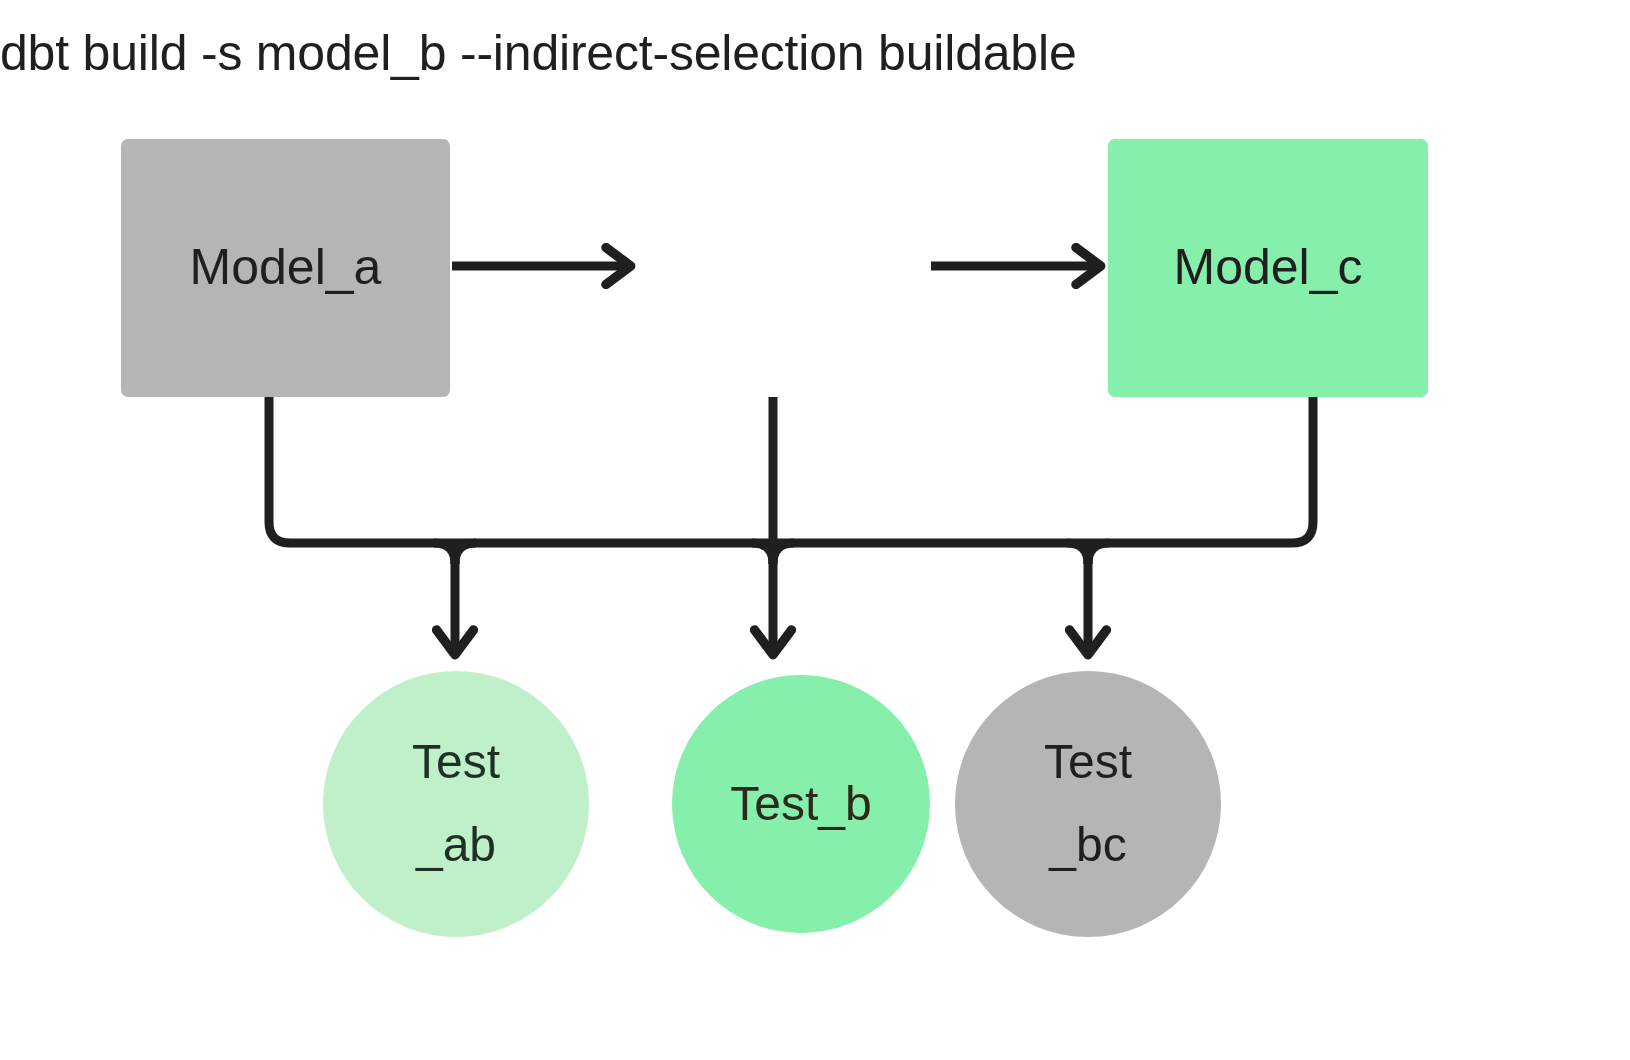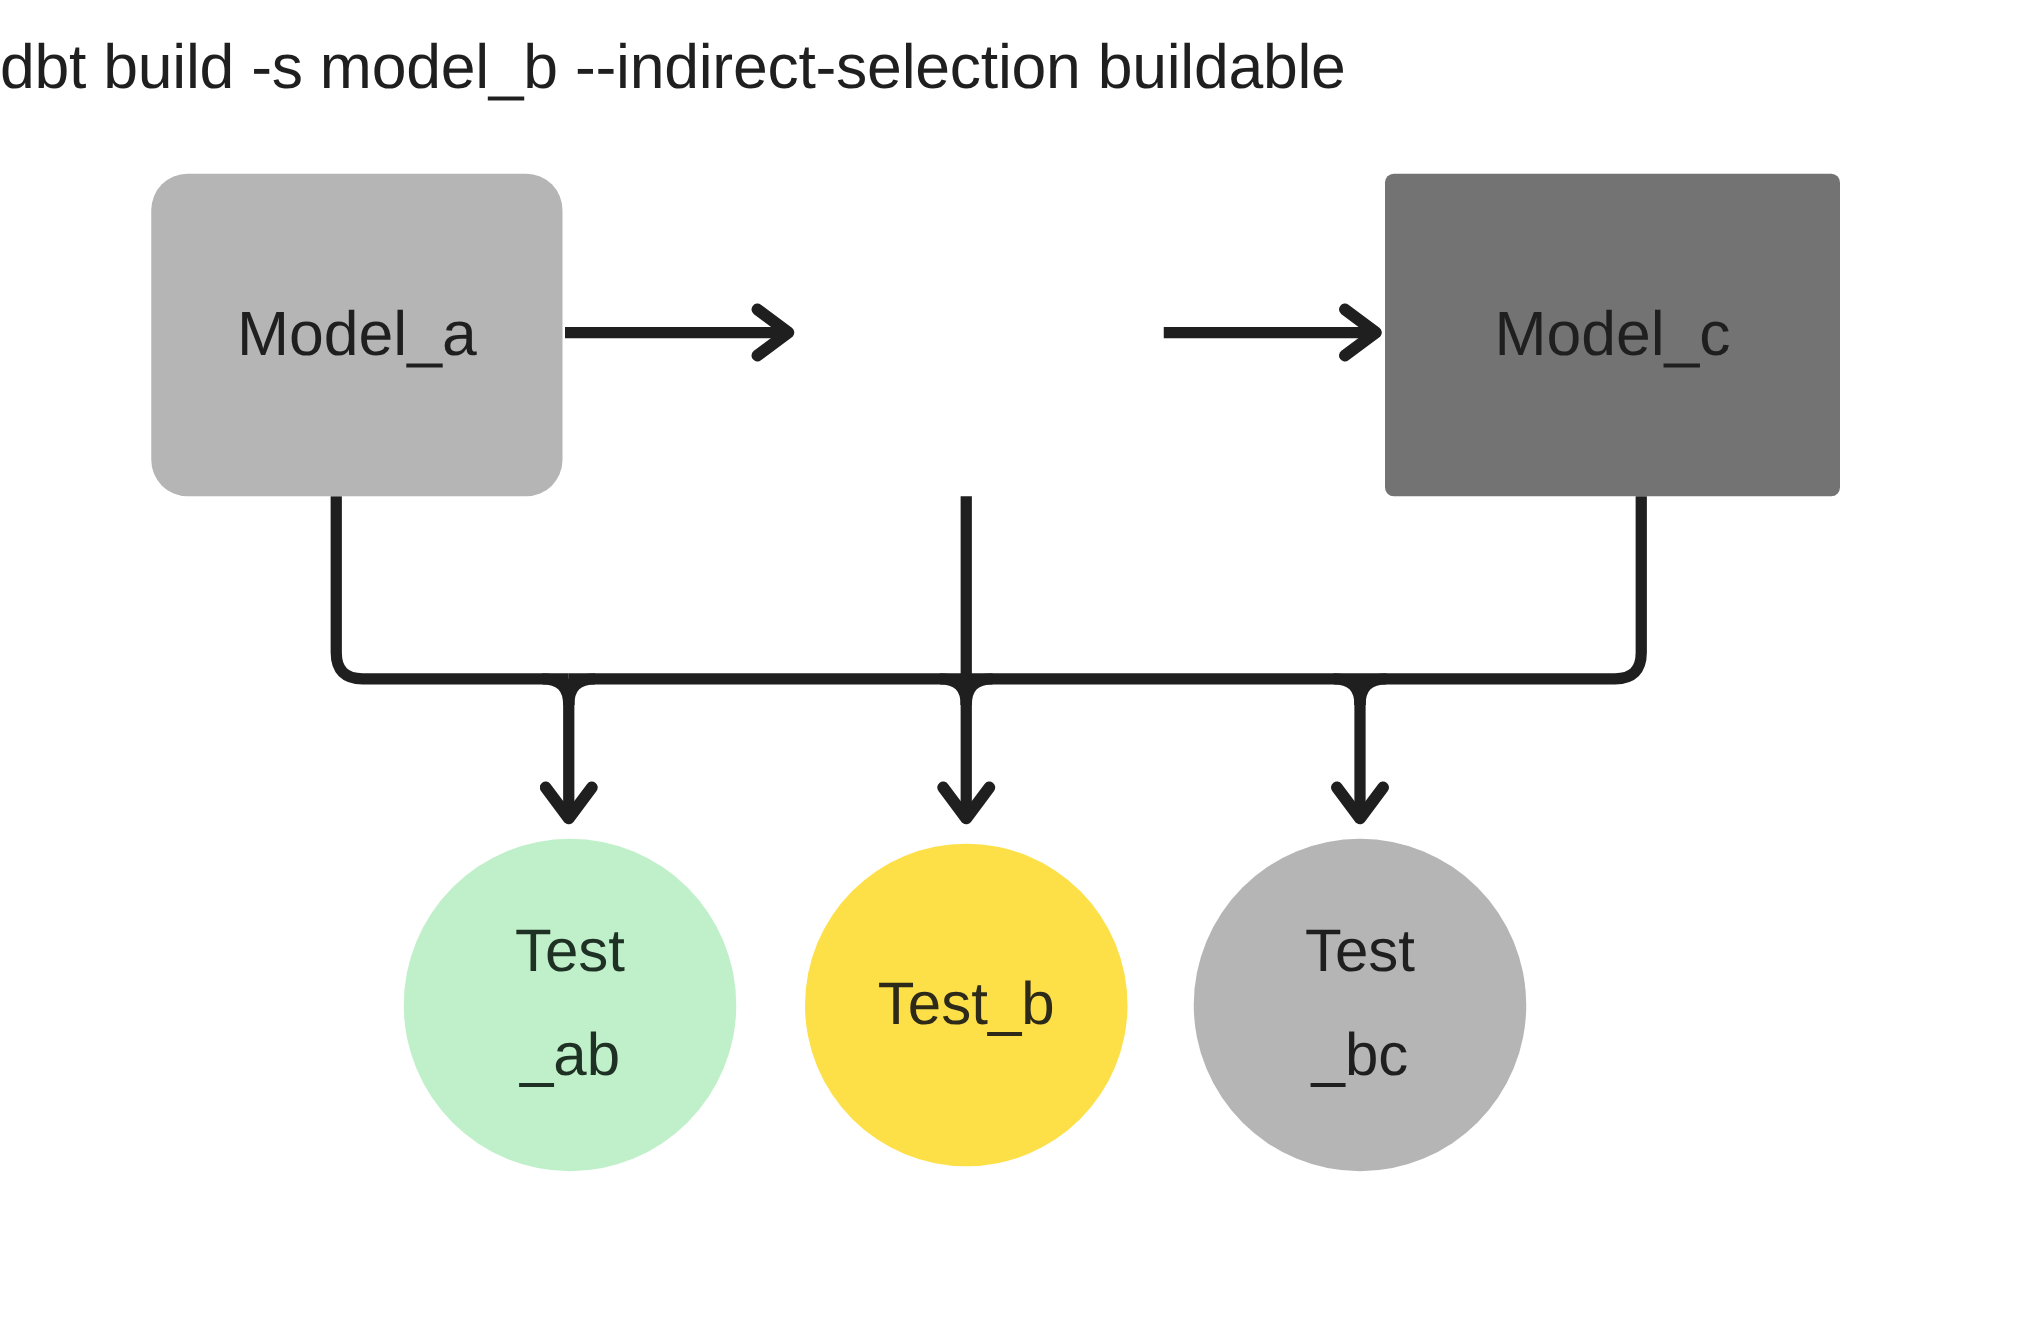--- a/index.html
+++ b/index.html
@@ -103,35 +103,35 @@
 
       <path d="M 434 543 Q 455 543 455 564"></path>
       <path d="M 476 543 Q 455 543 455 564"></path>
       <path d="M 752 543 Q 773 543 773 564"></path>
       <path d="M 794 543 Q 773 543 773 564"></path>
       <path d="M 1067 543 Q 1088 543 1088 564"></path>
       <path d="M 1109 543 Q 1088 543 1088 564"></path>
     </g>
   </svg>
 
-  <div class="node-box" id="node-model-a" style="left: 121px; top: 139px; width: 329px; height: 258px; background: rgb(181, 181, 181); color: rgb(31, 31, 31); border-radius: 29px;">
+  <div class="node-box" id="node-model-a" style="left: 121px; top: 139px; width: 329px; height: 258px; background: rgb(181, 181, 181); color: rgb(31, 31, 31);">
     <span class="node-label">Model_a</span>
   </div>
 
 
-  <div class="node-box" id="node-model-c" style="left: 1108px; top: 139px; width: 364px; height: 258px; background: #737373; color: rgb(31, 31, 31);">
+  <div class="node-box" id="node-model-c" style="left: 1108px; top: 139px; width: 320px; height: 258px; background: #86efac; color: rgb(31, 31, 31);">
     <span class="node-label">Model_c</span>
   </div>
 
   <div class="node-circle" id="node-test-ab" style="left: 323px; top: 671px; width: 266px; height: 266px; background: rgb(192, 240, 202); color: rgb(31, 48, 36);">
     <span class="node-label">Test
 _ab</span>
   </div>
 
-  <div class="node-circle" id="node-test-b" style="left: 644px; top: 675px; width: 258px; height: 258px; background: #fde047; color: rgb(46, 42, 26);">
+  <div class="node-circle" id="node-test-b" style="left: 672px; top: 675px; width: 258px; height: 258px; background: #86efac; color: rgb(46, 42, 26);">
     <span class="node-label">Test_b</span>
   </div>
 
   <div class="node-circle" id="node-test-bc" style="left: 955px; top: 671px; width: 266px; height: 266px; background: rgb(181, 181, 181); color: rgb(31, 31, 31);">
     <span class="node-label">Test
 _bc</span>
   </div>
 
 </div>
 

